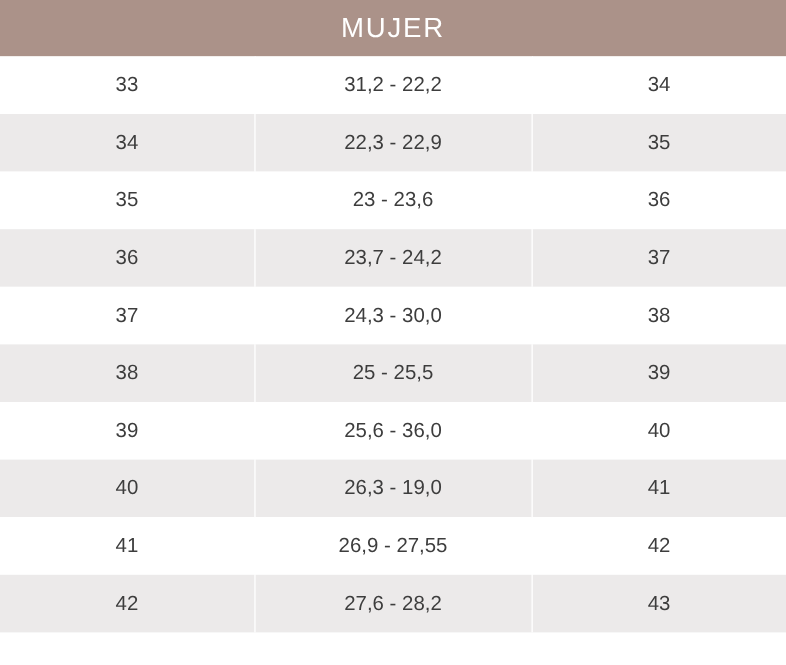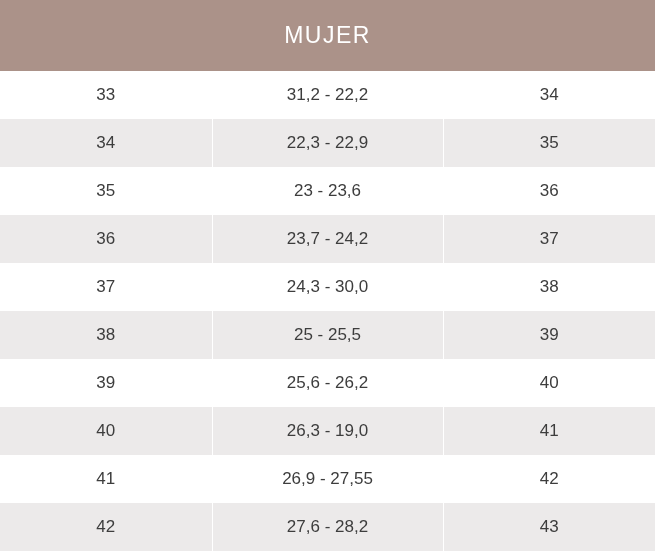--- a/index.html
+++ b/index.html
@@ -19,21 +19,21 @@
     table-layout: fixed;
   }
   .title-row td {
     background: #ab9289;
     color: #ffffff;
     text-align: center;
     font-size: 23px;
     letter-spacing: 1.5px;
     height: 47px;
     vertical-align: middle;
-    padding: 12px;
+    padding: 0;
   }
   .header-row th {
     background: #ab9289;
     color: #ffffff;
     text-align: center;
     font-size: 20px;
     letter-spacing: 1px;
     font-weight: normal;
     height: 49px;
     vertical-align: middle;
@@ -100,21 +100,21 @@
       <td class="cell">24,3 - 30,0</td>
       <td class="cell">38</td>
     </tr>
     <tr class="row-even">
       <td class="cell">38</td>
       <td class="cell">25 - 25,5</td>
       <td class="cell">39</td>
     </tr>
     <tr class="row-odd">
       <td class="cell">39</td>
-      <td class="cell">25,6 - 26,2</td>
+      <td class="cell">25,6 - 36,0</td>
       <td class="cell">40</td>
     </tr>
     <tr class="row-even">
       <td class="cell">40</td>
       <td class="cell">26,3 - 19,0</td>
       <td class="cell">41</td>
     </tr>
     <tr class="row-odd">
       <td class="cell">41</td>
       <td class="cell">26,9 - 27,55</td>

